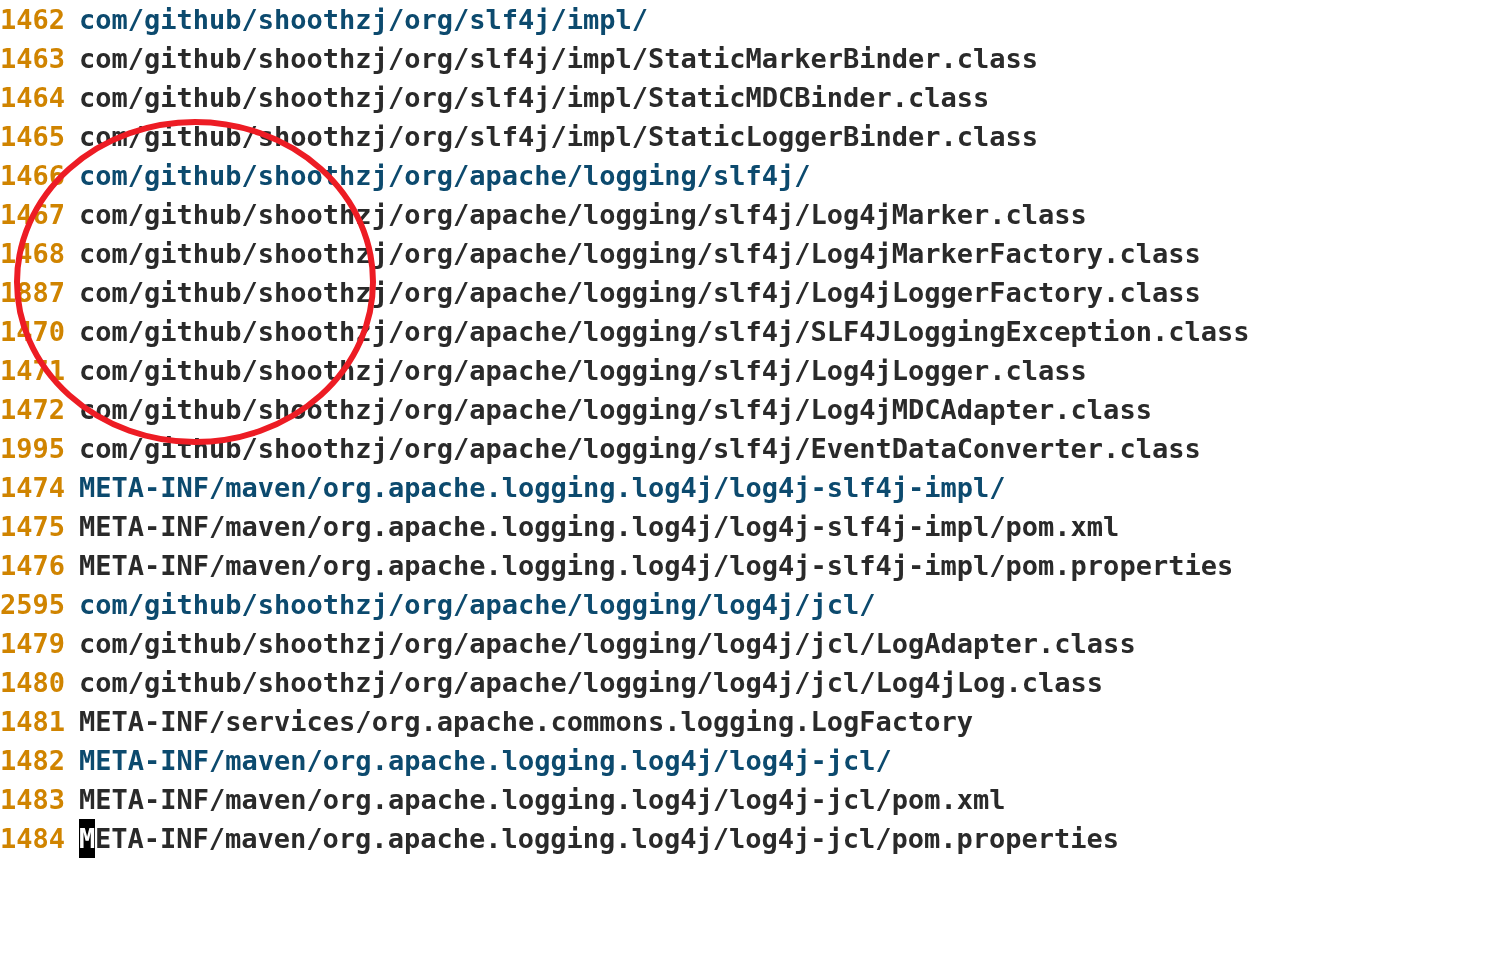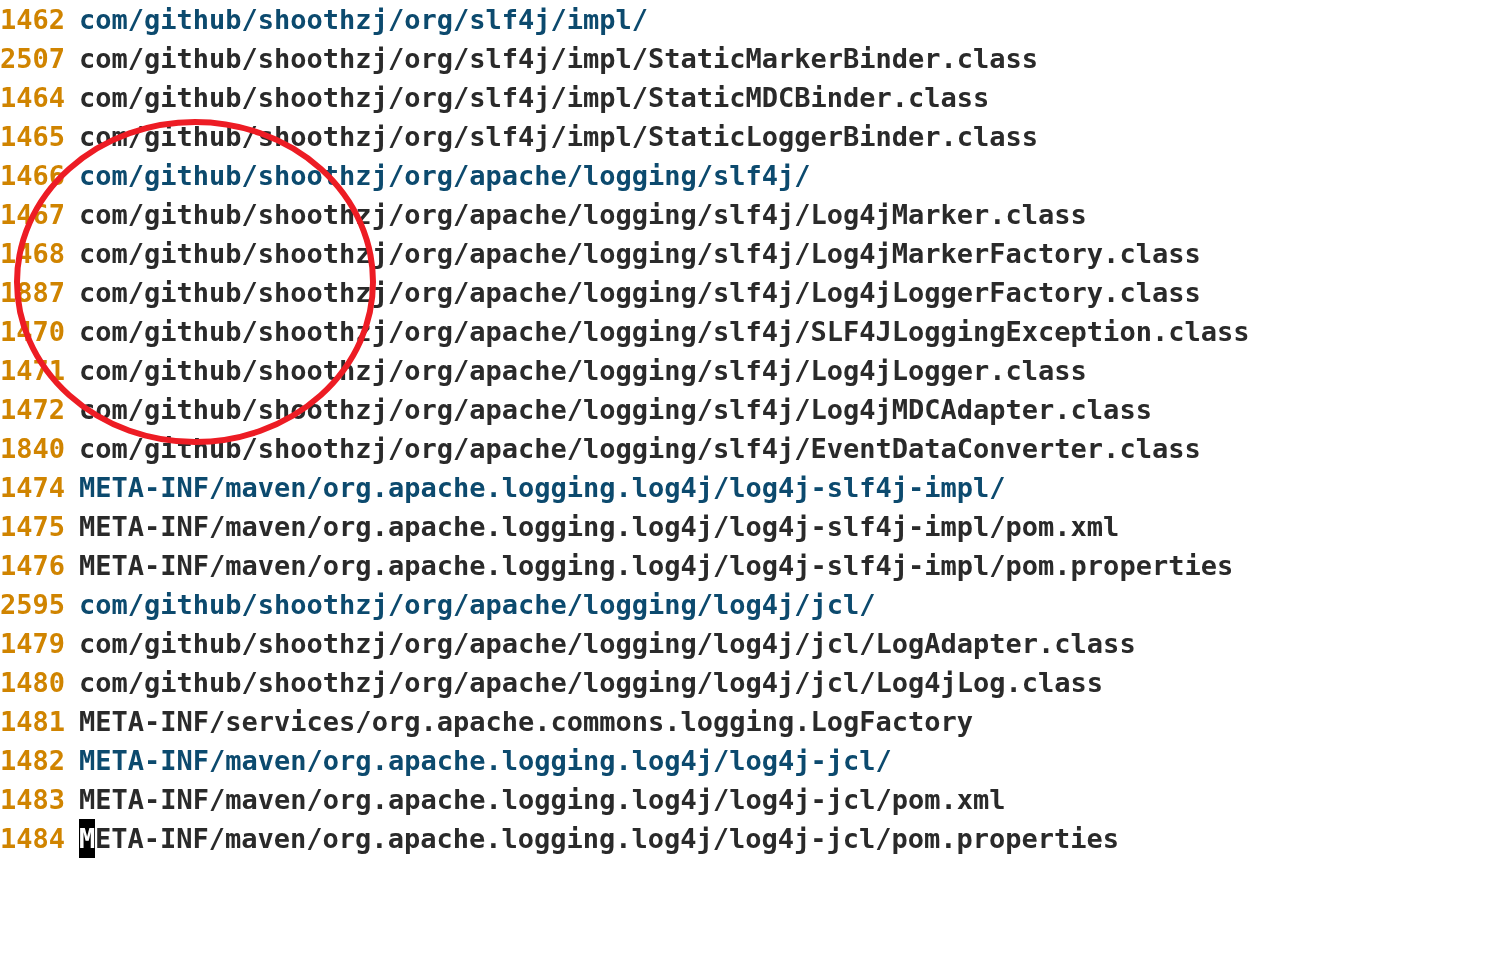--- a/index.html
+++ b/index.html
@@ -51,31 +51,31 @@
       width: 16px;
       text-align: center;
     }
   </style>
 </head>
 <body>
 
 <div class="code-container">
   <div id="lines">
       <div class="line"><span class="lineno">1462</span><span class="content dir">com/github/shoothzj/org/slf4j/impl/</span></div>
-      <div class="line"><span class="lineno">2507</span><span class="content">com/github/shoothzj/org/slf4j/impl/StaticMarkerBinder.class</span></div>
+      <div class="line"><span class="lineno">1463</span><span class="content">com/github/shoothzj/org/slf4j/impl/StaticMarkerBinder.class</span></div>
       <div class="line"><span class="lineno">1464</span><span class="content">com/github/shoothzj/org/slf4j/impl/StaticMDCBinder.class</span></div>
       <div class="line"><span class="lineno">1465</span><span class="content">com/github/shoothzj/org/slf4j/impl/StaticLoggerBinder.class</span></div>
       <div class="line"><span class="lineno">1466</span><span class="content dir">com/github/shoothzj/org/apache/logging/slf4j/</span></div>
       <div class="line"><span class="lineno">1467</span><span class="content">com/github/shoothzj/org/apache/logging/slf4j/Log4jMarker.class</span></div>
       <div class="line"><span class="lineno">1468</span><span class="content">com/github/shoothzj/org/apache/logging/slf4j/Log4jMarkerFactory.class</span></div>
       <div class="line"><span class="lineno">1887</span><span class="content">com/github/shoothzj/org/apache/logging/slf4j/Log4jLoggerFactory.class</span></div>
       <div class="line"><span class="lineno">1470</span><span class="content">com/github/shoothzj/org/apache/logging/slf4j/SLF4JLoggingException.class</span></div>
       <div class="line"><span class="lineno">1471</span><span class="content">com/github/shoothzj/org/apache/logging/slf4j/Log4jLogger.class</span></div>
       <div class="line"><span class="lineno">1472</span><span class="content">com/github/shoothzj/org/apache/logging/slf4j/Log4jMDCAdapter.class</span></div>
-      <div class="line"><span class="lineno">1840</span><span class="content">com/github/shoothzj/org/apache/logging/slf4j/EventDataConverter.class</span></div>
+      <div class="line"><span class="lineno">1995</span><span class="content">com/github/shoothzj/org/apache/logging/slf4j/EventDataConverter.class</span></div>
       <div class="line"><span class="lineno">1474</span><span class="content dir">META-INF/maven/org.apache.logging.log4j/log4j-slf4j-impl/</span></div>
       <div class="line"><span class="lineno">1475</span><span class="content">META-INF/maven/org.apache.logging.log4j/log4j-slf4j-impl/pom.xml</span></div>
       <div class="line"><span class="lineno">1476</span><span class="content">META-INF/maven/org.apache.logging.log4j/log4j-slf4j-impl/pom.properties</span></div>
       <div class="line"><span class="lineno">2595</span><span class="content dir">com/github/shoothzj/org/apache/logging/log4j/jcl/</span></div>
       <div class="line"><span class="lineno">1479</span><span class="content">com/github/shoothzj/org/apache/logging/log4j/jcl/LogAdapter.class</span></div>
       <div class="line"><span class="lineno">1480</span><span class="content">com/github/shoothzj/org/apache/logging/log4j/jcl/Log4jLog.class</span></div>
       <div class="line"><span class="lineno">1481</span><span class="content">META-INF/services/org.apache.commons.logging.LogFactory</span></div>
       <div class="line"><span class="lineno">1482</span><span class="content dir">META-INF/maven/org.apache.logging.log4j/log4j-jcl/</span></div>
       <div class="line"><span class="lineno">1483</span><span class="content">META-INF/maven/org.apache.logging.log4j/log4j-jcl/pom.xml</span></div>
       <div class="line"><span class="lineno">1484</span><span class="content"><span class="cursor-block">M</span>ETA-INF/maven/org.apache.logging.log4j/log4j-jcl/pom.properties</span></div>

